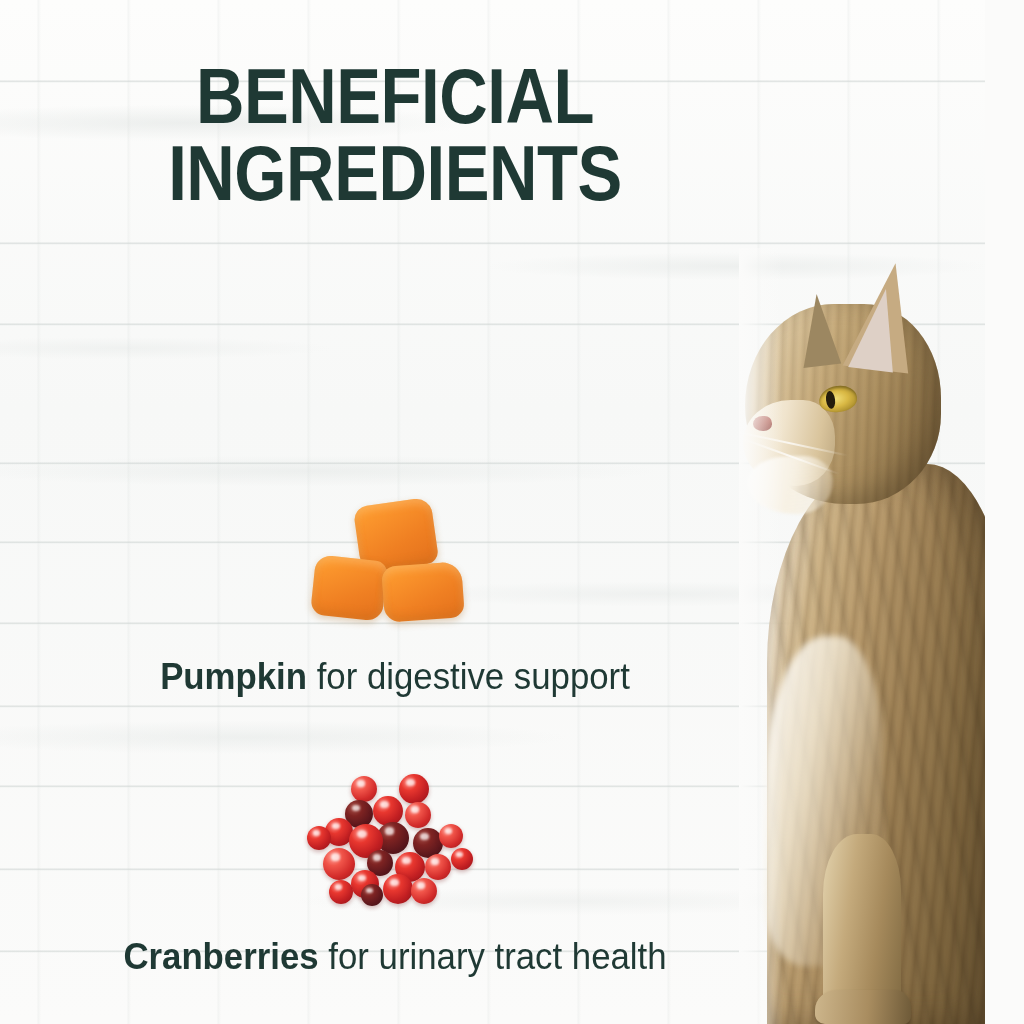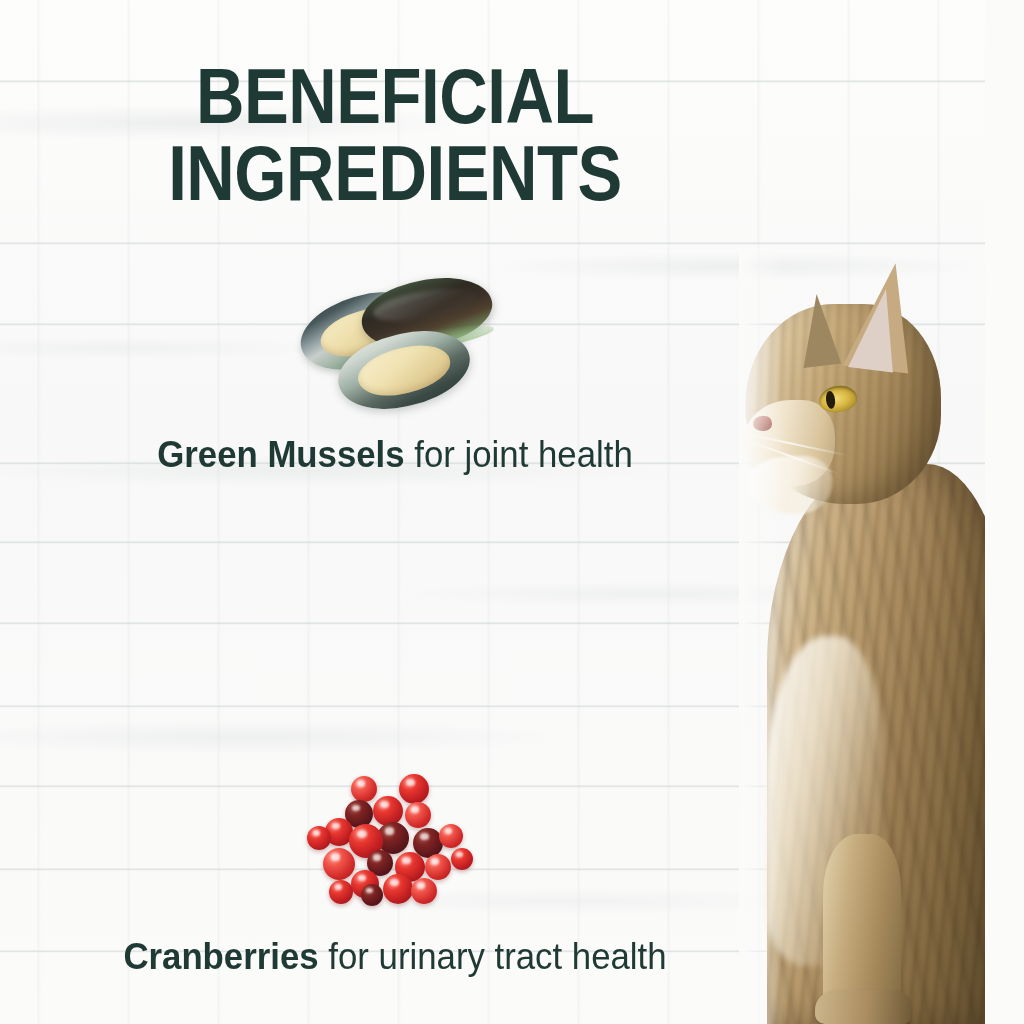--- a/index.html
+++ b/index.html
@@ -485,33 +485,33 @@
   <div class="plank-seam" style="top:705px"></div>
   <div class="plank-seam" style="top:785px"></div>
   <div class="plank-seam" style="top:868px"></div>
   <div class="plank-seam" style="top:950px"></div>
 
   <div class="heading">
     <span class="line">BENEFICIAL</span>
     <span class="line">INGREDIENTS</span>
   </div>
 
-  <div class="row" style="top:272px">
+
+  <div class="row" style="top:496px">
     <div class="row-art">
-      <div class="mussels">
-        <div class="mussel mussel-open-a"></div>
-        <div class="mussel mussel-closed"></div>
-        <div class="mussel mussel-open-b"></div>
+      <div class="pumpkin">
+        <div class="pk pk-top"></div>
+        <div class="pk pk-left"></div>
+        <div class="pk pk-right"></div>
       </div>
     </div>
-    <div class="row-caption" style="margin-top:24px">
-      <span class="strong">Green Mussels</span><span class="normal"> for joint health</span>
+    <div class="row-caption" style="margin-top:22px">
+      <span class="strong">Pumpkin</span><span class="normal"> for digestive support</span>
     </div>
   </div>
-
 
   <div class="row" style="top:774px">
     <div class="row-art">
       <div class="cranberries">
         <div class="berry light" style="left:46px; top:2px;  width:26px; height:26px;"></div>
         <div class="berry" style="left:94px; top:0px;  width:30px; height:30px;"></div>
         <div class="berry dark" style="left:40px; top:26px; width:28px; height:28px;"></div>
         <div class="berry" style="left:68px; top:22px; width:30px; height:30px;"></div>
         <div class="berry light" style="left:100px;top:28px; width:26px; height:26px;"></div>
         <div class="berry" style="left:20px; top:44px; width:28px; height:28px;"></div>

